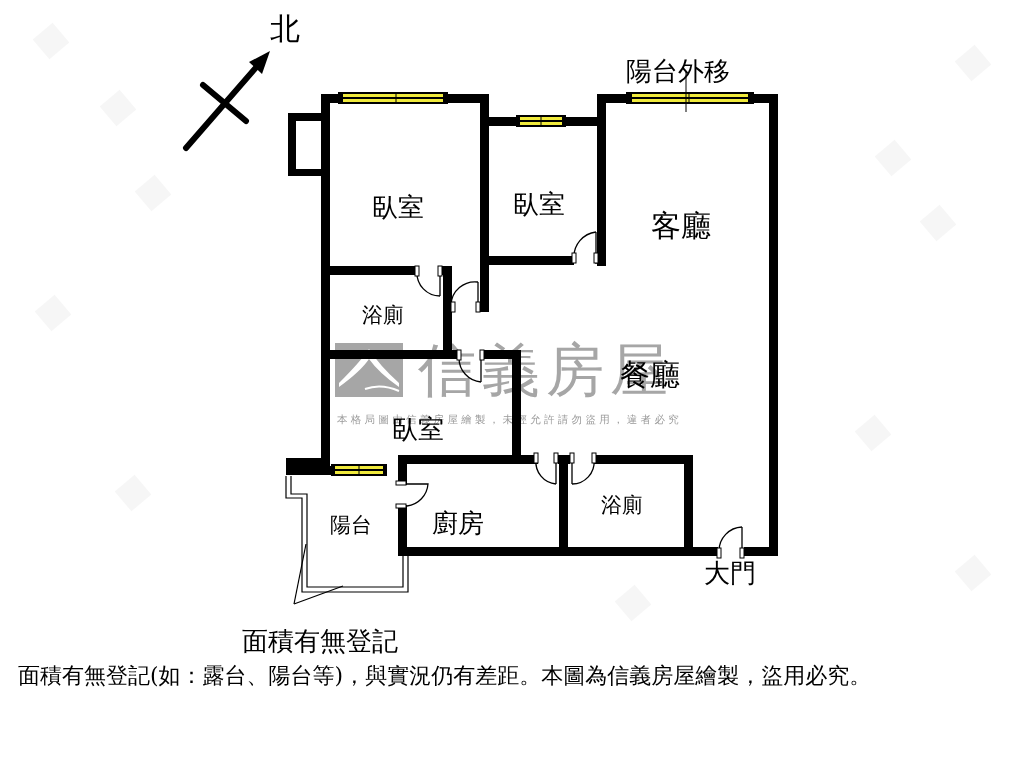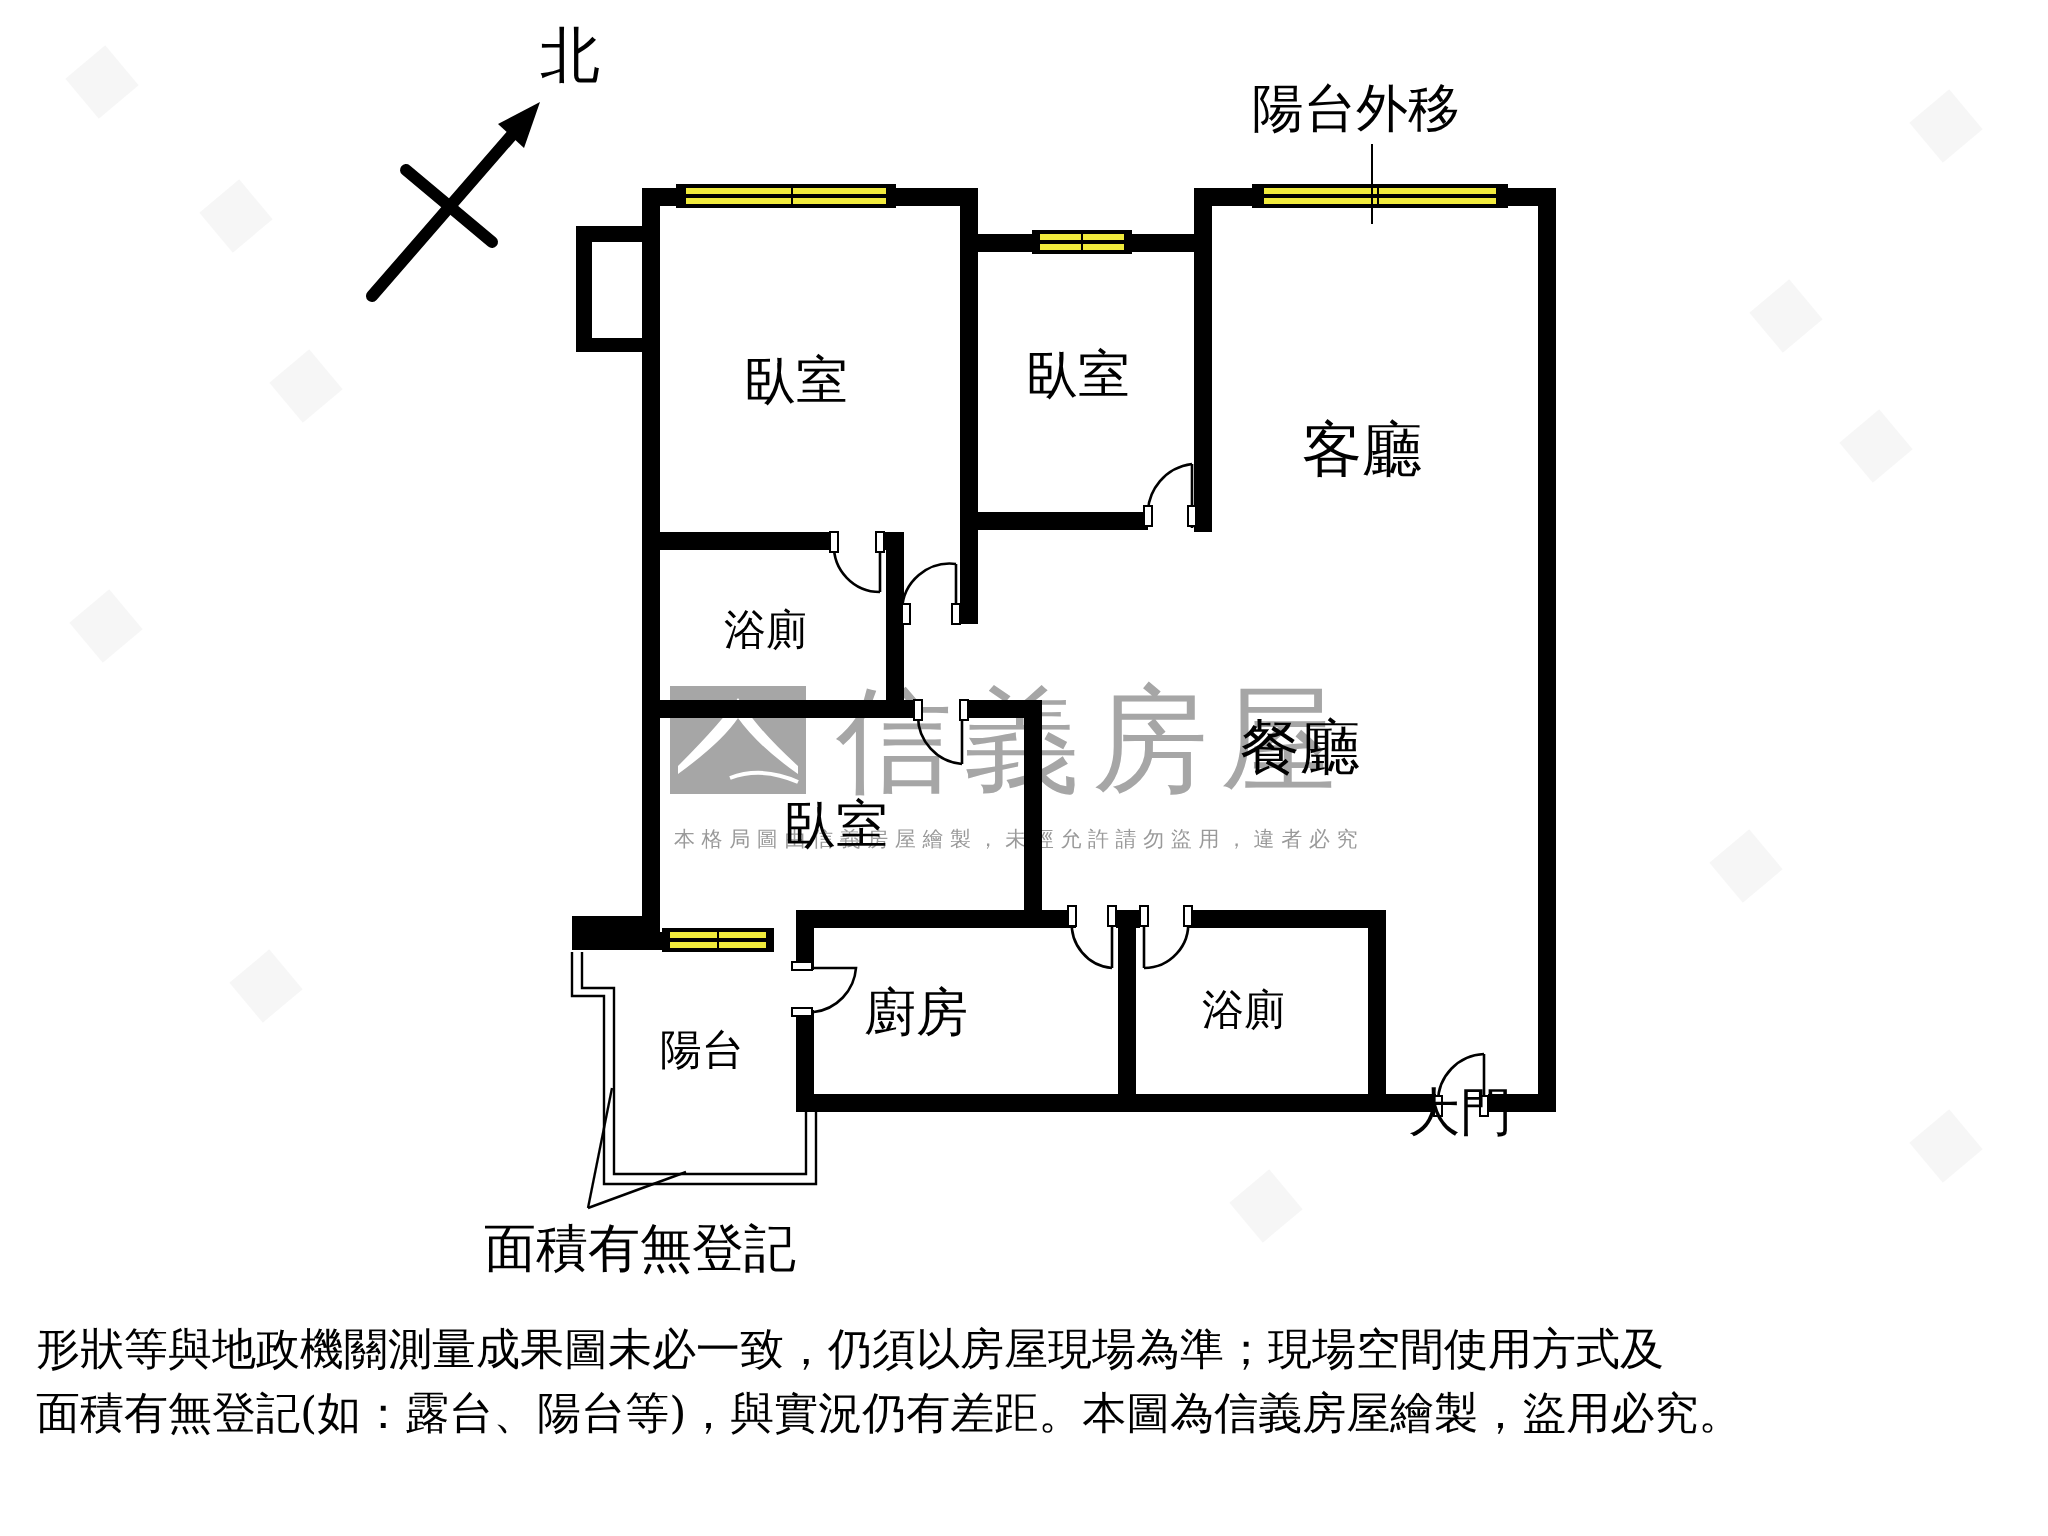--- a/index.html
+++ b/index.html
@@ -9,21 +9,21 @@
     .wall { fill: #000; }
     .win-frame { fill: #000; }
     .win-glass { fill: #f0ea3c; }
     .win-line { stroke: #000; stroke-width: 1; }
     .door-arc { fill: none; stroke: #000; stroke-width: 1.3; }
     .door-leaf { stroke: #000; stroke-width: 1.3; }
     .door-hinge { fill: #fff; stroke: #000; stroke-width: 1; }
     .room-label { position: absolute; white-space: nowrap; line-height: 1; color: #000;
                   font-family: "DejaVu Serif", "Liberation Serif", serif; }
     .lbl-lg { font-size: 30px; }
-    .lbl-md { font-size: 26px; }
+    .lbl-md { font-size: 26px; margin-top: 16px; }
     .lbl-sm { font-size: 21px; text-align: right; }
     .watermark-text { position: absolute; white-space: nowrap; color: #a9a9a9;
                       font-family: "DejaVu Sans", "Liberation Sans", sans-serif; }
     #wm-brand { left: 418px; top: 332px; font-size: 58px; letter-spacing: 6px; color: #a6a6a6; }
     #wm-sub { left: 337px; top: 413px; font-size: 10.5px; letter-spacing: 3.3px; color: #9a9a9a; text-align: center; }
     #wm-logo { position: absolute; left: 335px; top: 343px; width: 68px; height: 54px; }
     #disclaimer { position: absolute; left: 18px; top: 660px; width: 1000px;
                   font-family: "DejaVu Serif", "Liberation Serif", serif;
                   font-size: 22px; line-height: 31.5px; color: #000; }
     #disclaimer div { white-space: nowrap; }
@@ -206,15 +206,14 @@
 <div class="room-label lbl-sm" style="left:362px;top:305px;">浴廁</div>
 <div class="room-label lbl-lg" style="left:620px;top:360px;">餐廳</div>
 <div class="room-label lbl-md" style="left:392px;top:400px;">臥室</div>
 <div class="room-label lbl-md" style="left:432px;top:494px;">廚房</div>
 <div class="room-label lbl-sm" style="left:601px;top:495px;">浴廁</div>
 <div class="room-label lbl-sm" style="left:330px;top:515px;">陽台</div>
 <div class="room-label lbl-md" style="left:704px;top:544px;">大門</div>
 <div class="room-label lbl-md" style="left:242px;top:612px;">面積有無登記</div>
 
 <div id="disclaimer">
-  <div>形狀等與地政機關測量成果圖未必一致，仍須以房屋現場為準；現場空間使用方式及</div>
   <div>面積有無登記(如：露台、陽台等)，與實況仍有差距。本圖為信義房屋繪製，盜用必究。</div>
 </div>
 
 </body></html>

